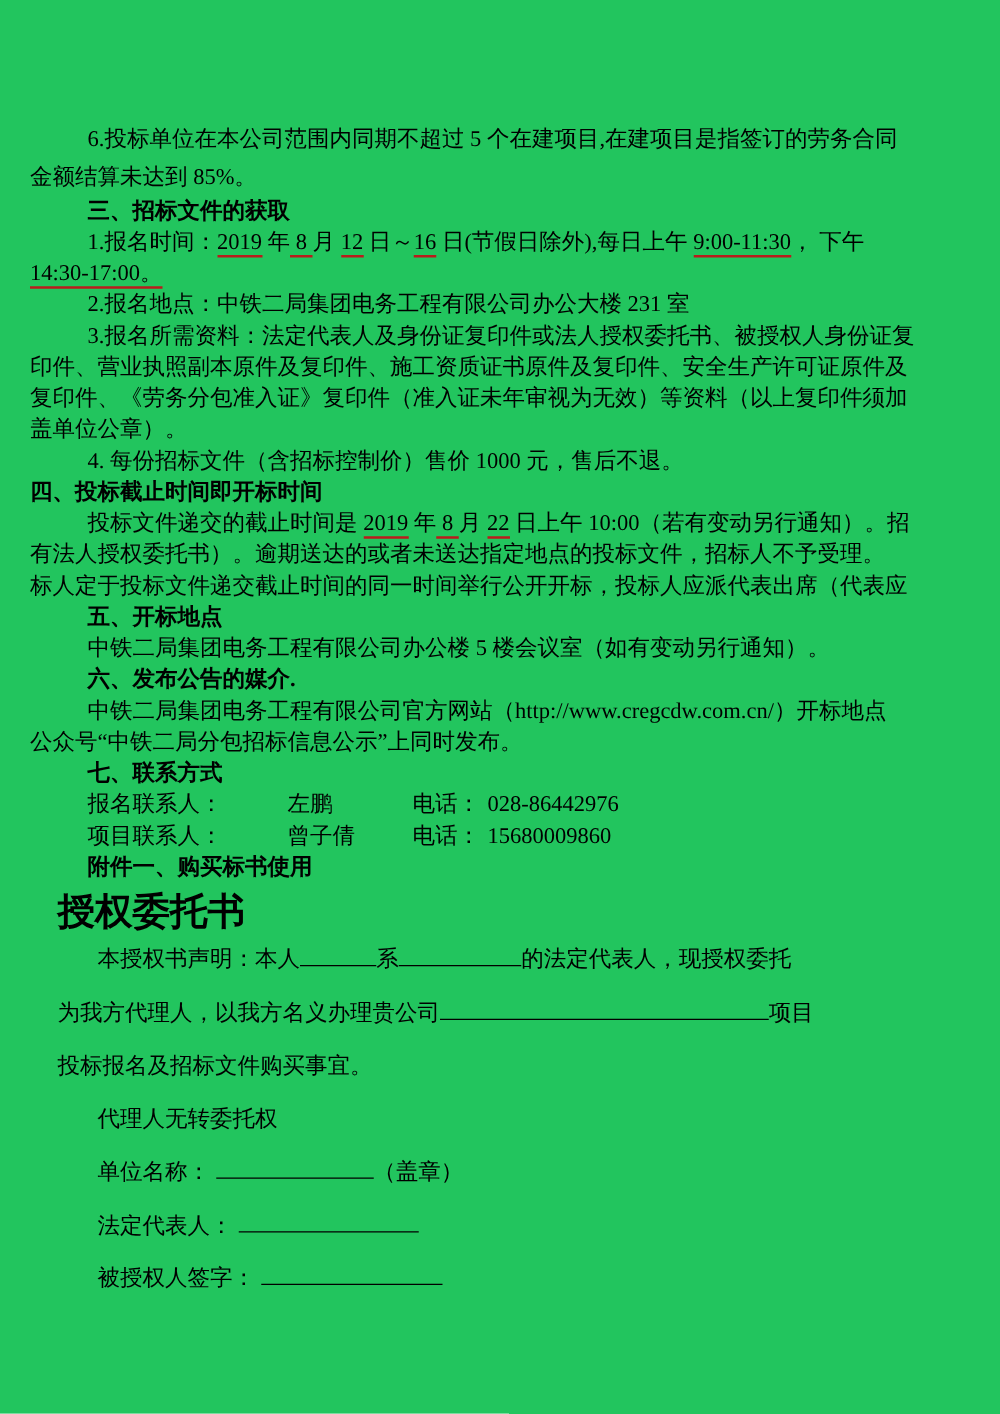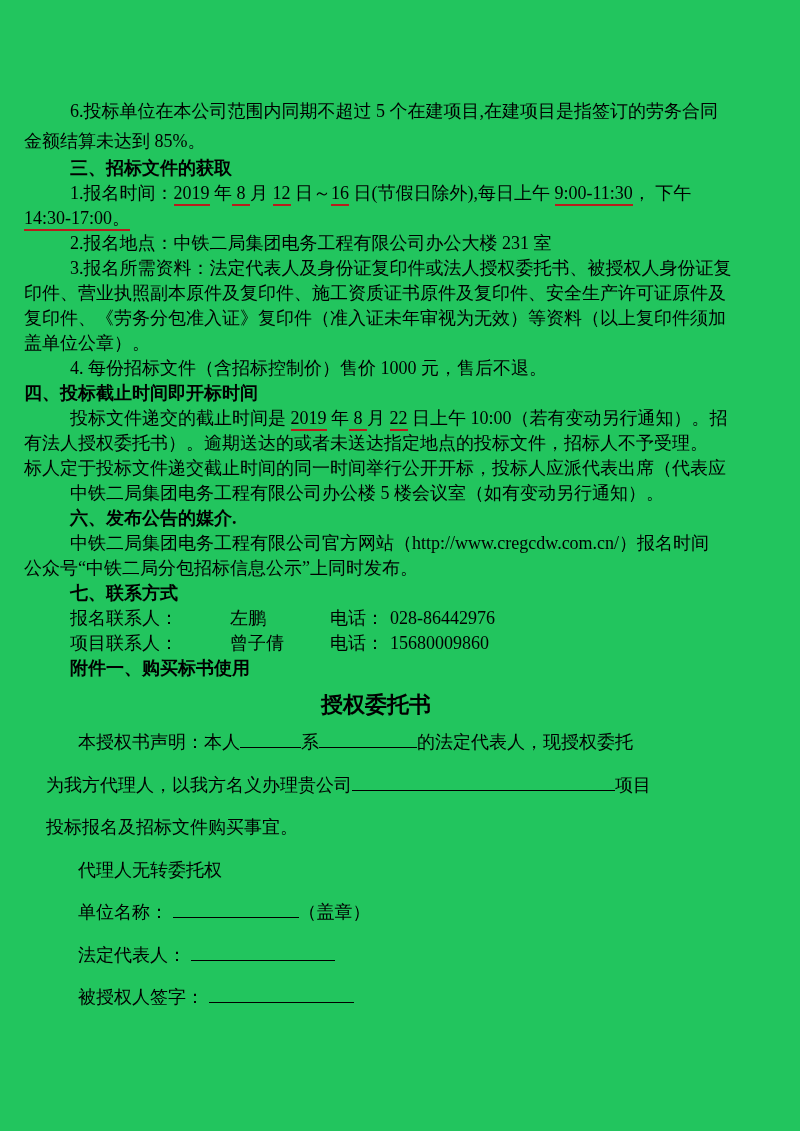--- a/index.html
+++ b/index.html
@@ -22,22 +22,22 @@
   .blank{display:inline-block;border-bottom:1px solid #000;height:1em;vertical-align:baseline;}
   .contact-row{line-height:25px;padding-left:46px;}
   .c-label{display:inline-block;width:160px;}
   .c-name{display:inline-block;width:100px;}
   .c-tel-label{display:inline-block;width:60px;}
   .poa{margin-left:22px;width:660px;}
   .poa .line{line-height:42.5px;font-size:18px;}
   .poa .indent{padding-left:32px;}
   .poa-title{
     width:660px;
-    text-align:center;
-    font-size:22px;
+    text-align:left;
+    font-size:30px;
     font-weight:bold;
     line-height:30px;
     margin:9px 0 1px 0;
   }
 </style>
 </head>
 <body>
 
 <div class="doc">
 
@@ -60,24 +60,25 @@
     <div class="line">复印件、《劳务分包准入证》复印件（准入证未年审视为无效）等资料（以上复印件须加</div>
     <div class="line">盖单位公章）。</div>
 
     <div class="line indent">4.&nbsp;每份招标文件（含招标控制价）售价 1000 元，售后不退。</div>
 
     <div class="line bold">四、投标截止时间即开标时间</div>
     <div class="line indent"><span>投标文件递交的截止时间是 </span><span class="u">2019</span><span> 年</span><span class="u"> 8 </span><span>月 </span><span class="u">22</span><span> 日上午 10:00（若有变动另行通知）。招</span></div>
     <div class="line">有法人授权委托书）。逾期送达的或者未送达指定地点的投标文件，招标人不予受理。</div>
     <div class="line">标人定于投标文件递交截止时间的同一时间举行公开开标，投标人应派代表出席（代表应</div>
 
+    <div class="line indent bold">五、开标地点</div>
     <div class="line indent">中铁二局集团电务工程有限公司办公楼 5 楼会议室（如有变动另行通知）。</div>
 
     <div class="line indent bold">六、发布公告的媒介.</div>
-    <div class="line indent">中铁二局集团电务工程有限公司官方网站（http://www.cregcdw.com.cn/）报名时间</div>
+    <div class="line indent">中铁二局集团电务工程有限公司官方网站（http://www.cregcdw.com.cn/）开标地点</div>
     <div class="line">公众号“中铁二局分包招标信息公示”上同时发布。</div>
 
     <div class="line indent bold">七、联系方式</div>
 
     <div class="contact-row">
       <span class="c-label">报名联系人：</span><span class="c-name">左鹏</span><span class="c-tel-label">电话：</span><span class="c-phone">028-86442976</span>
     </div>
     <div class="contact-row">
       <span class="c-label">项目联系人：</span><span class="c-name">曾子倩</span><span class="c-tel-label">电话：</span><span class="c-phone">15680009860</span>
     </div>

